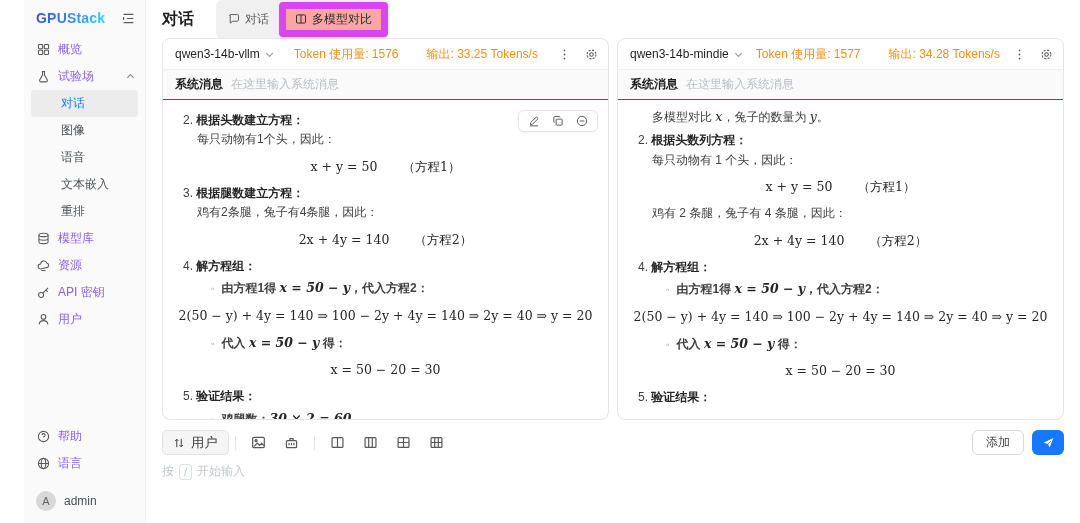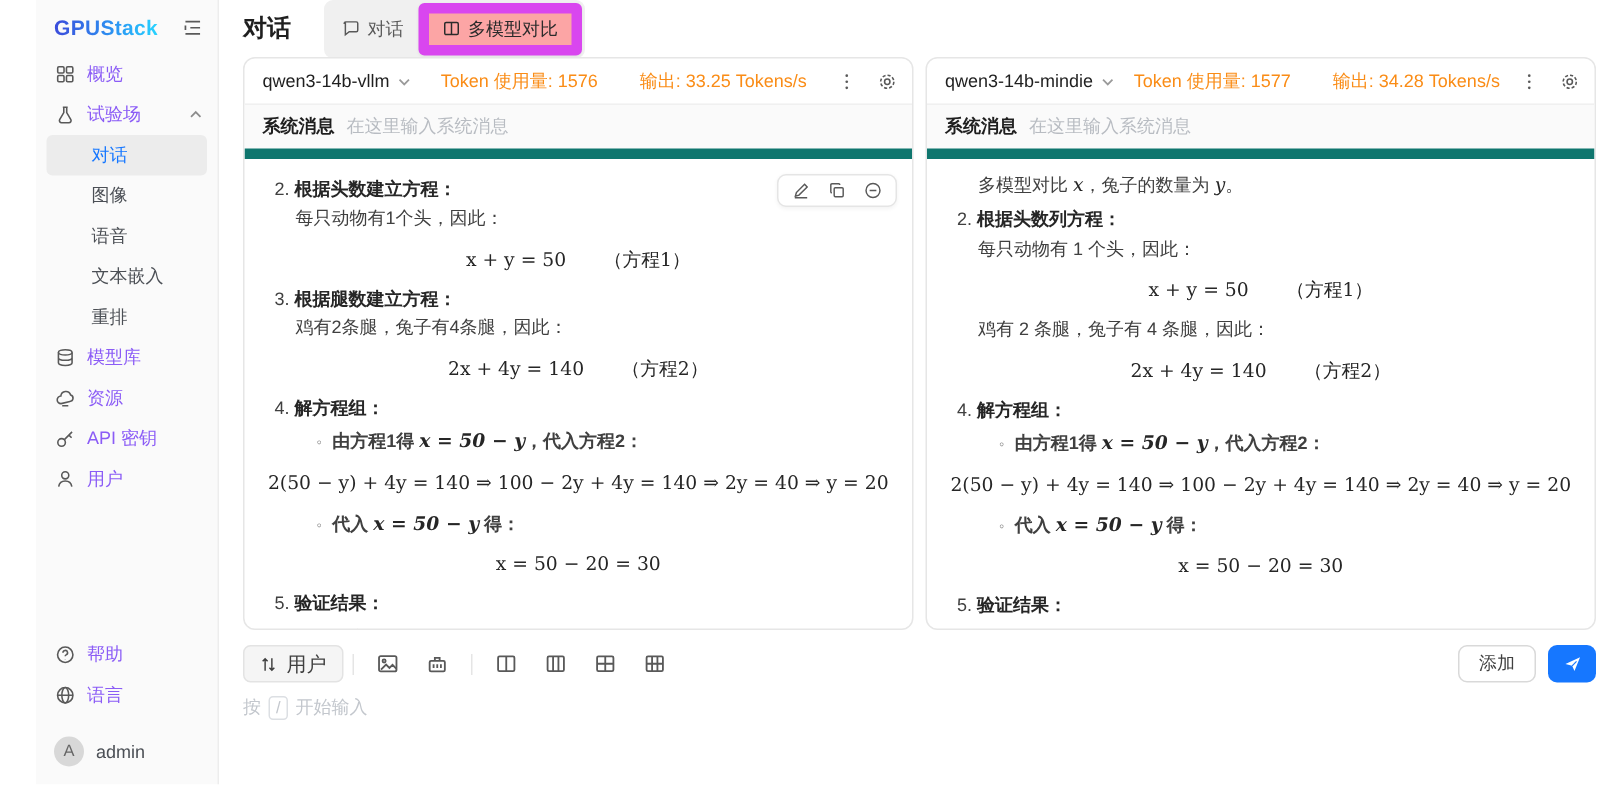--- a/index.html
+++ b/index.html
@@ -36,21 +36,21 @@
   .panels { display:flex; gap:8px; }
   .panel { flex:1; height:382px; border:1px solid #e6e6e6; border-radius:8px; background:#fff;
     display:flex; flex-direction:column; overflow:hidden; }
   .panel-head { display:flex; align-items:center; height:30px; padding:0 10px 0 12px; }
   .model-sel { display:flex; align-items:center; gap:5px; color:#1f1f1f; cursor:pointer; white-space:nowrap; }
   .model-sel svg { color:#9a9a9a; }
   .stats { display:flex; gap:28px; margin:0 auto; color:#fa8c16; white-space:nowrap; }
   .head-icons { display:flex; align-items:center; gap:14px; color:#595959; }
   .head-icons > span { cursor:pointer; display:flex; }
   .sys-row { display:flex; align-items:center; gap:8px; background:#fafafa; border-top:1px solid #f0f0f0;
-    border-bottom:7px solid #0f766e; padding:6px 12px; }
+    border-bottom:1px solid #0f766e; padding:6px 12px; }
   .sys-label { font-weight:700; color:#1f1f1f; }
   .sys-ph { color:#b8bcc2; }
   .msg-area { position:relative; flex:1; padding:6px 14px 8px 14px; overflow:hidden; line-height:1.45; color:#404040; }
   .hover-tools { position:absolute; top:10px; right:10px; display:flex; gap:12px; align-items:center;
     background:#fff; border:1px solid #e5e5e5; border-radius:6px; padding:4px 9px;
     box-shadow:0 1px 3px rgba(0,0,0,.05); color:#595959; }
   .hover-tools span { display:flex; cursor:pointer; }
 
   .blk.item  { margin:6px 0 2px 6px; }
   .blk.item strong { color:#262626; }

